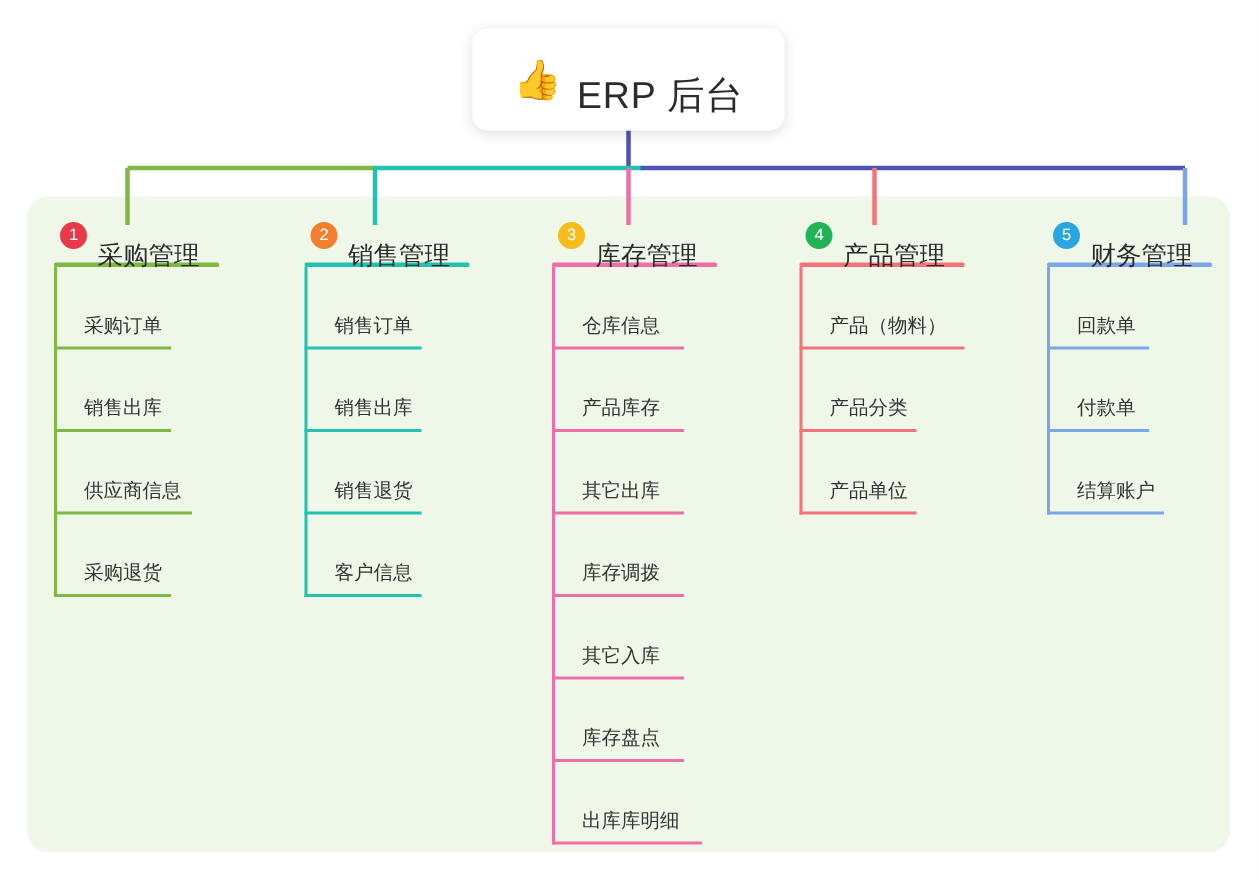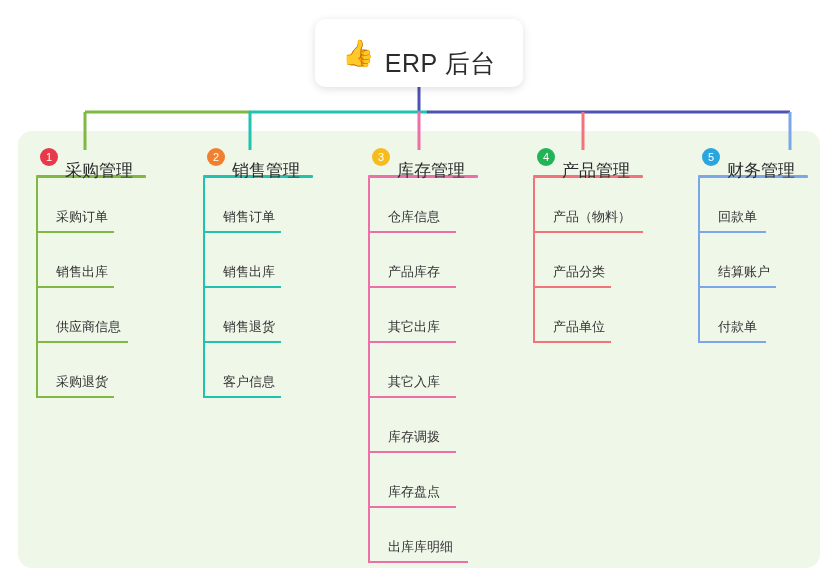--- a/index.html
+++ b/index.html
@@ -230,25 +230,25 @@
           </div>
           <div class="leaf">
             <span class="leaf-text">产品库存</span>
             <div class="leaf-rule" style="width: 88px; background: rgb(238, 111, 168);"></div>
           </div>
           <div class="leaf">
             <span class="leaf-text">其它出库</span>
             <div class="leaf-rule" style="width: 88px; background: rgb(238, 111, 168);"></div>
           </div>
           <div class="leaf">
+            <span class="leaf-text">库存调拨</span>
+            <div class="leaf-rule" style="width: 88px; background: rgb(238, 111, 168);"></div>
+          </div>
+          <div class="leaf">
             <span class="leaf-text">其它入库</span>
-            <div class="leaf-rule" style="width: 88px; background: rgb(238, 111, 168);"></div>
-          </div>
-          <div class="leaf">
-            <span class="leaf-text">库存调拨</span>
             <div class="leaf-rule" style="width: 88px; background: rgb(238, 111, 168);"></div>
           </div>
           <div class="leaf">
             <span class="leaf-text">库存盘点</span>
             <div class="leaf-rule" style="width: 88px; background: rgb(238, 111, 168);"></div>
           </div>
           <div class="leaf">
             <span class="leaf-text">出库库明细</span>
             <div class="leaf-rule" style="width: 100px; background: rgb(238, 111, 168);"></div>
           </div>
@@ -282,24 +282,24 @@
           <span class="col-title">财务管理</span>
         </div>
         <div class="head-rule" style="width: 110px; background: rgb(123, 167, 232);"></div>
         <div class="leaves">
           <div class="spine" style="background: rgb(123, 167, 232); height: 165px;"></div>
           <div class="leaf">
             <span class="leaf-text">回款单</span>
             <div class="leaf-rule" style="width: 68px; background: rgb(123, 167, 232);"></div>
           </div>
           <div class="leaf">
+            <span class="leaf-text">付款单</span>
+            <div class="leaf-rule" style="width: 68px; background: rgb(123, 167, 232);"></div>
+          </div>
+          <div class="leaf">
             <span class="leaf-text">结算账户</span>
             <div class="leaf-rule" style="width: 78px; background: rgb(123, 167, 232);"></div>
           </div>
-          <div class="leaf">
-            <span class="leaf-text">付款单</span>
-            <div class="leaf-rule" style="width: 68px; background: rgb(123, 167, 232);"></div>
-          </div>
         </div>
       </div>
     </div>
 
 </div>
 
 </body></html>

